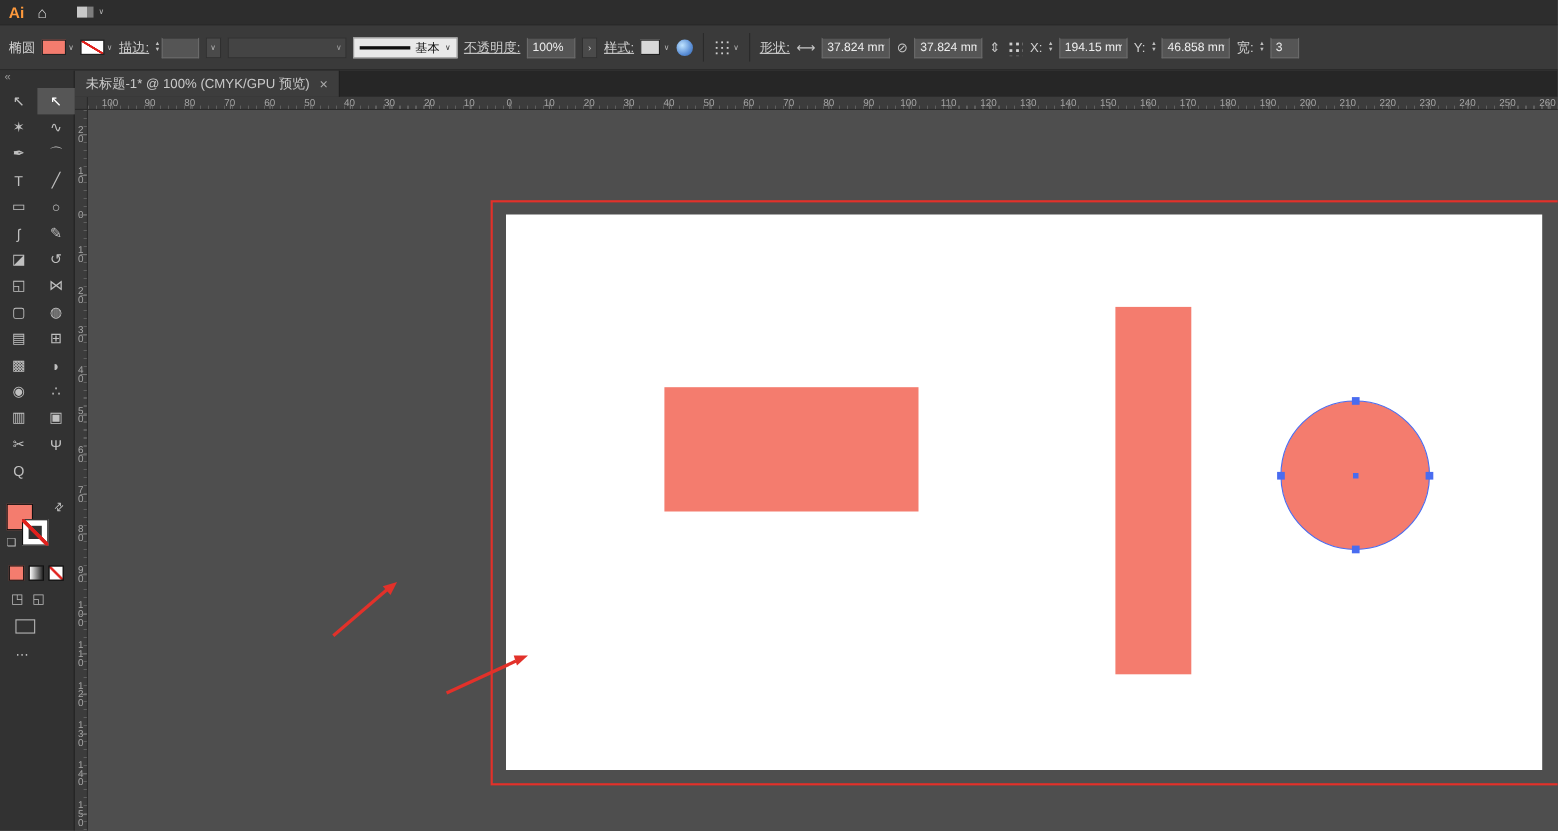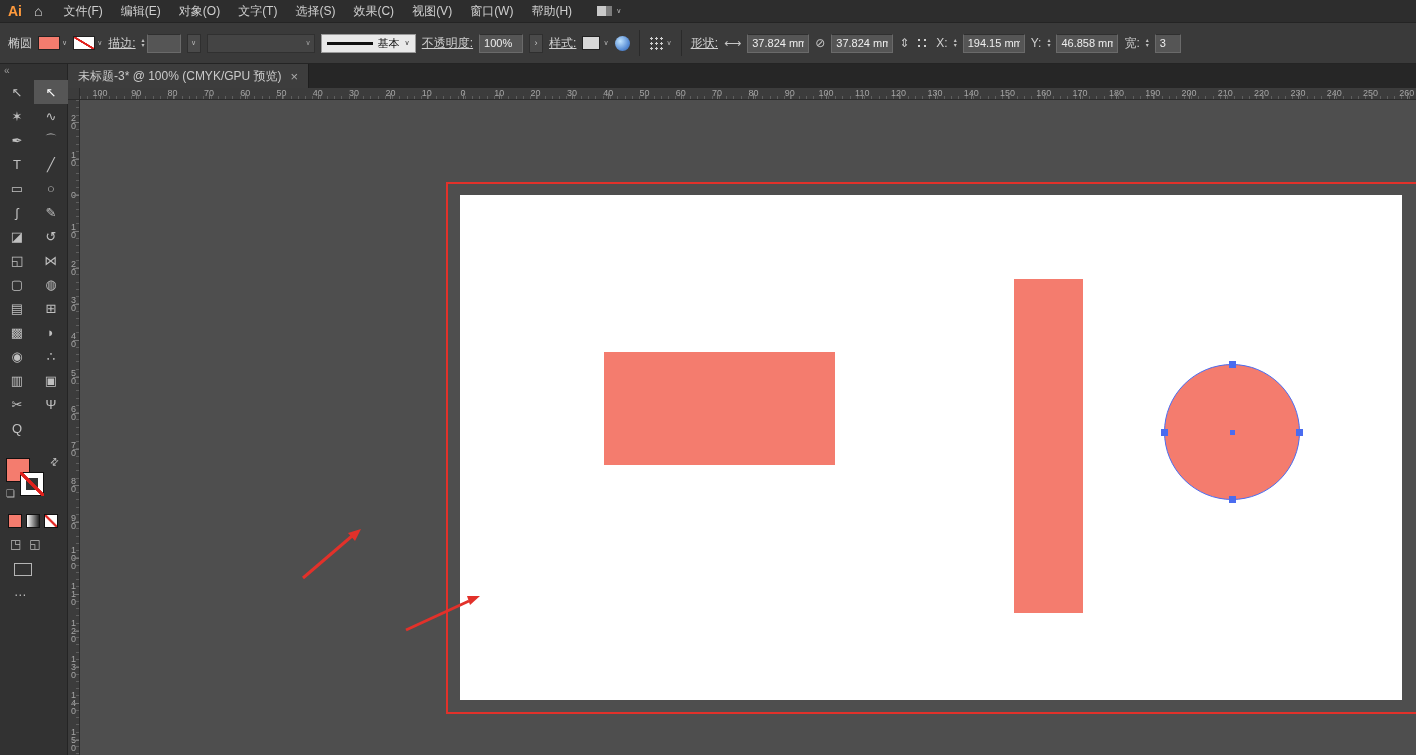--- a/index.html
+++ b/index.html
@@ -111,31 +111,20 @@
 .h-e{right:-4px;top:calc(50% - 3.5px);}
 .h-c{left:calc(50% - 2.5px);top:calc(50% - 2.5px);width:5px;height:5px;}
 .arrows{position:absolute;left:0;top:0;width:1336px;height:655px;z-index:4;pointer-events:none;}
 </style>
 </head>
 <body>
 
 <div class="menubar">
   <span class="ai-logo">Ai</span>
   <span class="home-ico">⌂</span>
-  <nav class="menus">
-      <span class="menu-item">文件(F)</span>
-      <span class="menu-item">编辑(E)</span>
-      <span class="menu-item">对象(O)</span>
-      <span class="menu-item">文字(T)</span>
-      <span class="menu-item">选择(S)</span>
-      <span class="menu-item">效果(C)</span>
-      <span class="menu-item">视图(V)</span>
-      <span class="menu-item">窗口(W)</span>
-      <span class="menu-item">帮助(H)</span>
-    </nav>
   <span class="ws-switch">
     <i class="ws-ico"></i>
     <i class="chev">∨</i>
   </span>
 </div>
 
 <div class="controlbar">
   <span class="lbl">椭圆</span>
   <span class="cb-swatch">
     <i class="sw fill-sw"></i>
@@ -201,21 +190,21 @@
   <span class="lbl">宽:</span>
   <span class="ud">
       <i>▴</i>
       <i>▾</i>
     </span>
   <input class="fld w26" value="3" style="">
 </div>
 
 <div class="tabbar">
   <div class="tab">
-    <span>未标题-3* @ 100% (CMYK/GPU 预览)</span>
+    <span>未标题-1* @ 100% (CMYK/GPU 预览)</span>
     <span class="tab-close">×</span>
   </div>
 </div>
 
 <div class="toolbar">
   <div class="tb-head">«</div>
   <div class="tool-grid">
       <div class="tool">↖</div>
       <div class="tool active">↖</div>
       <div class="tool">✶</div>

